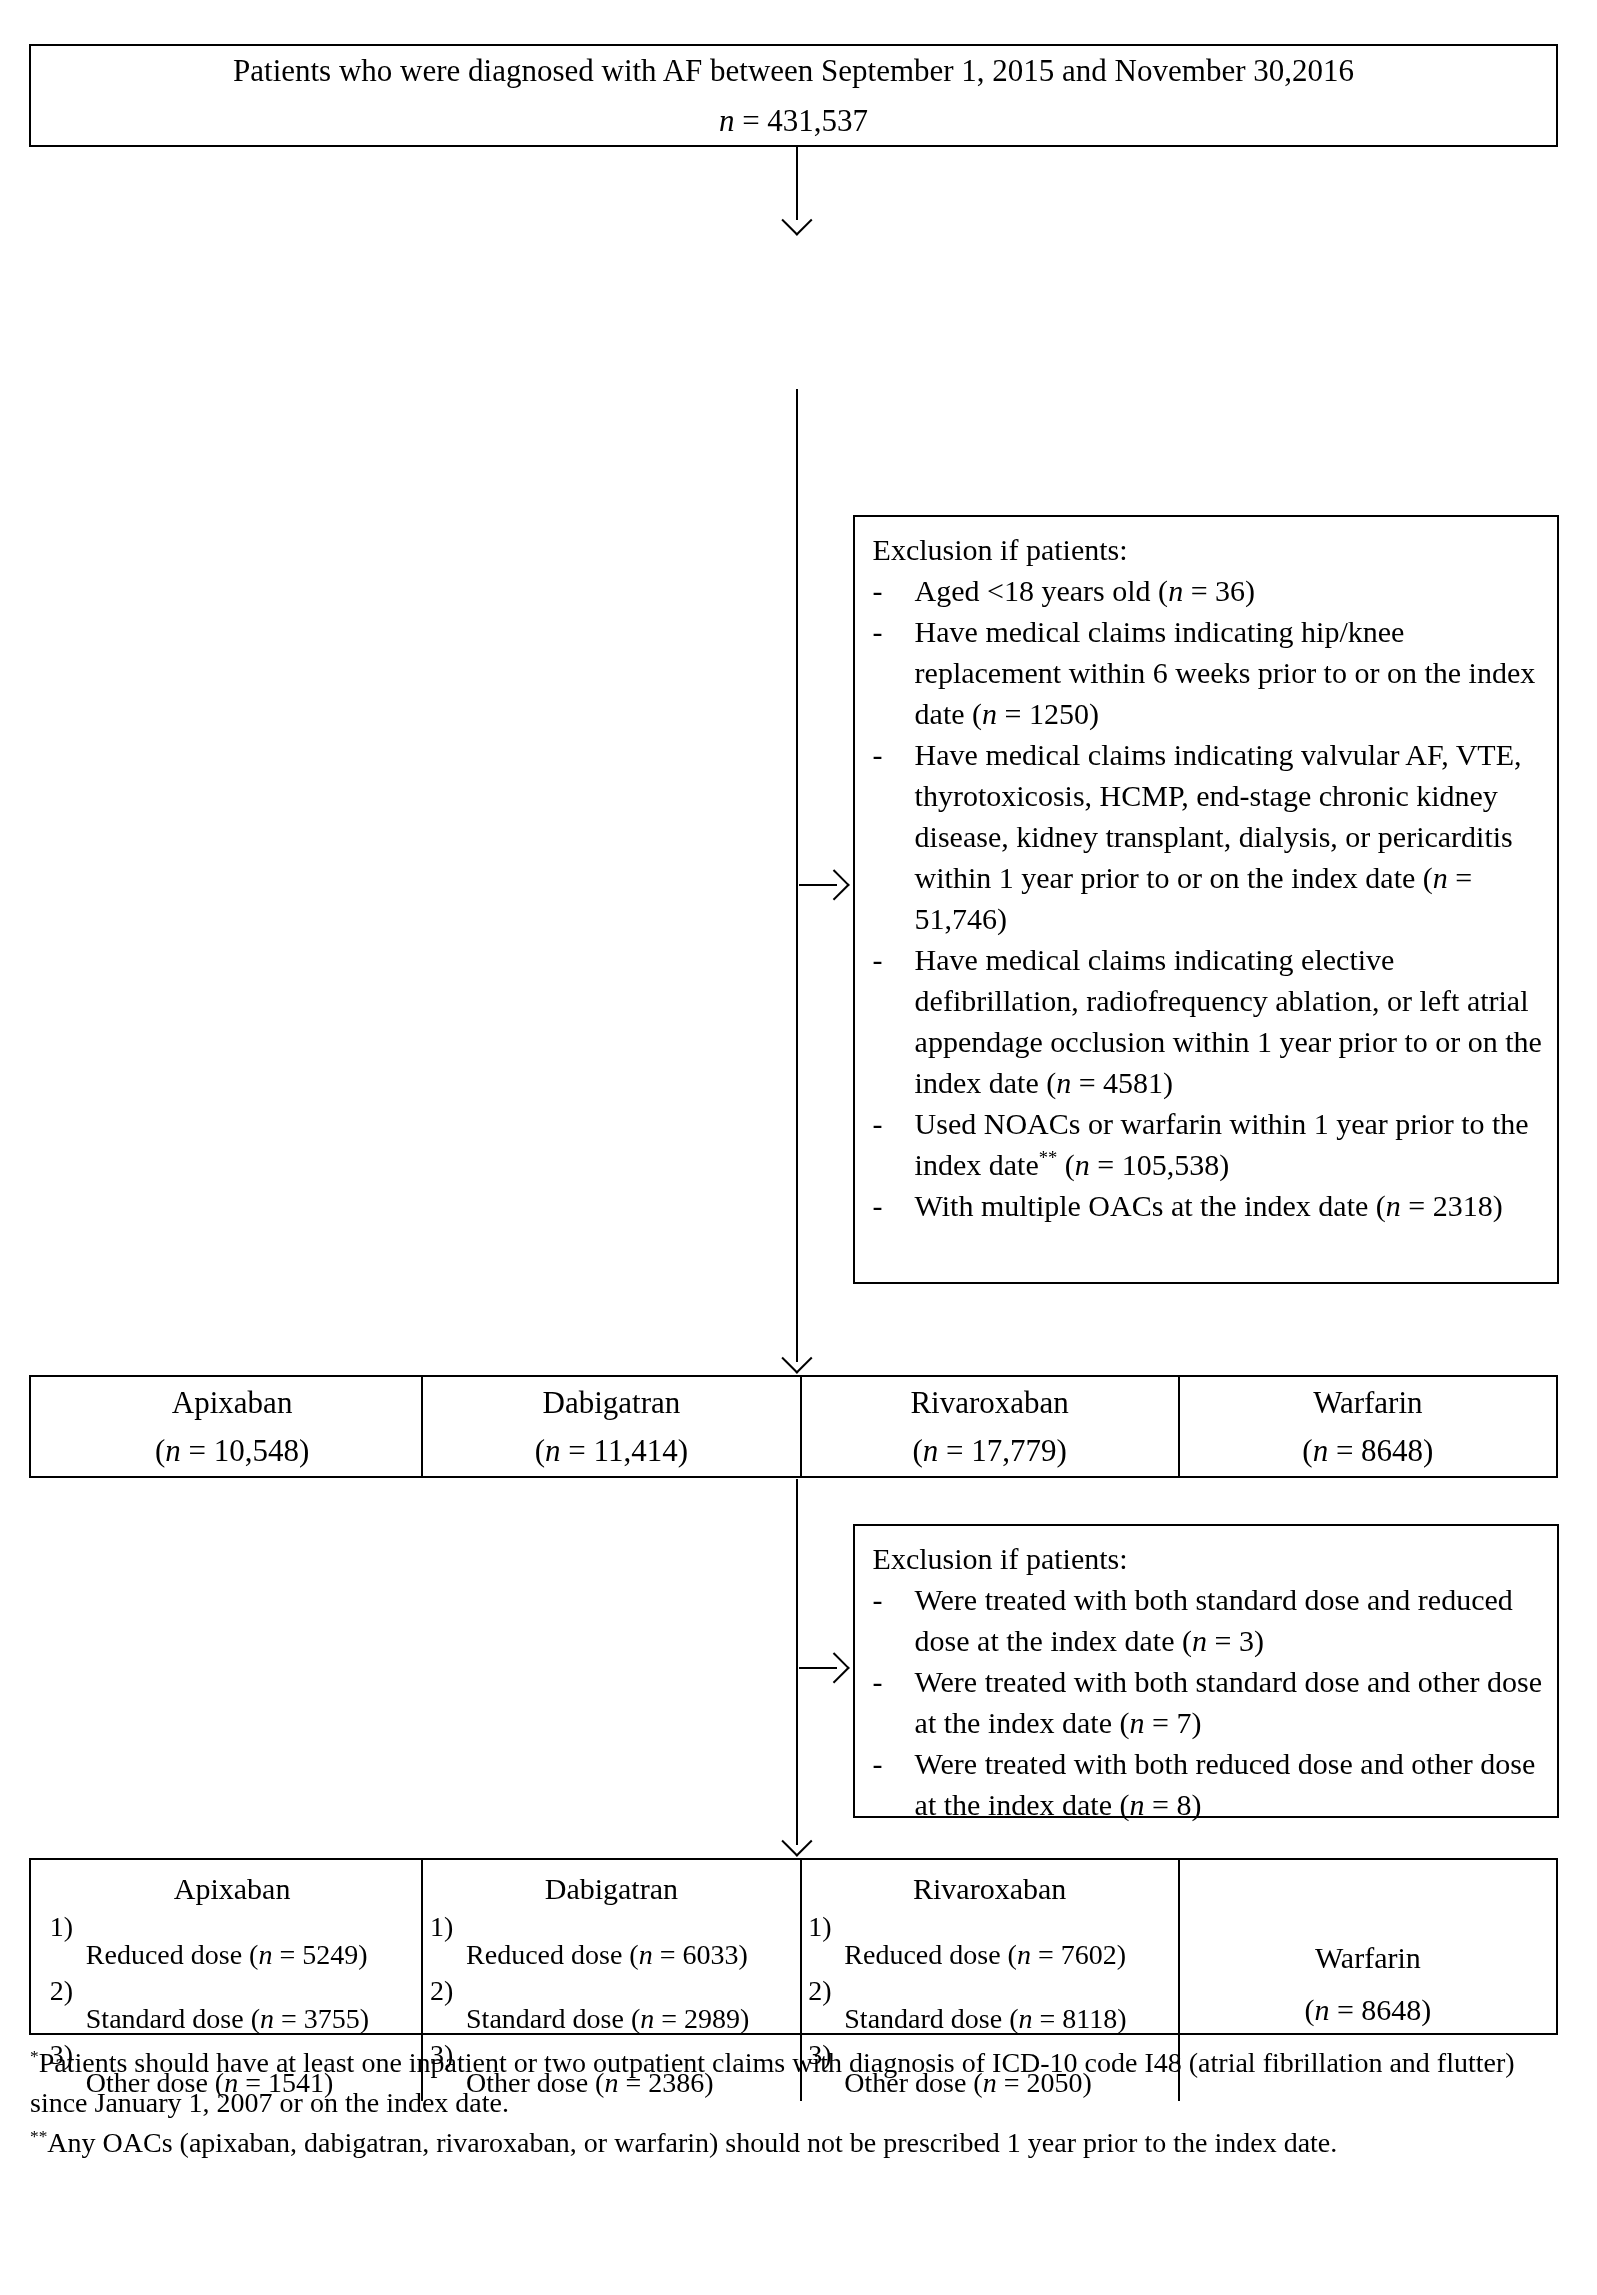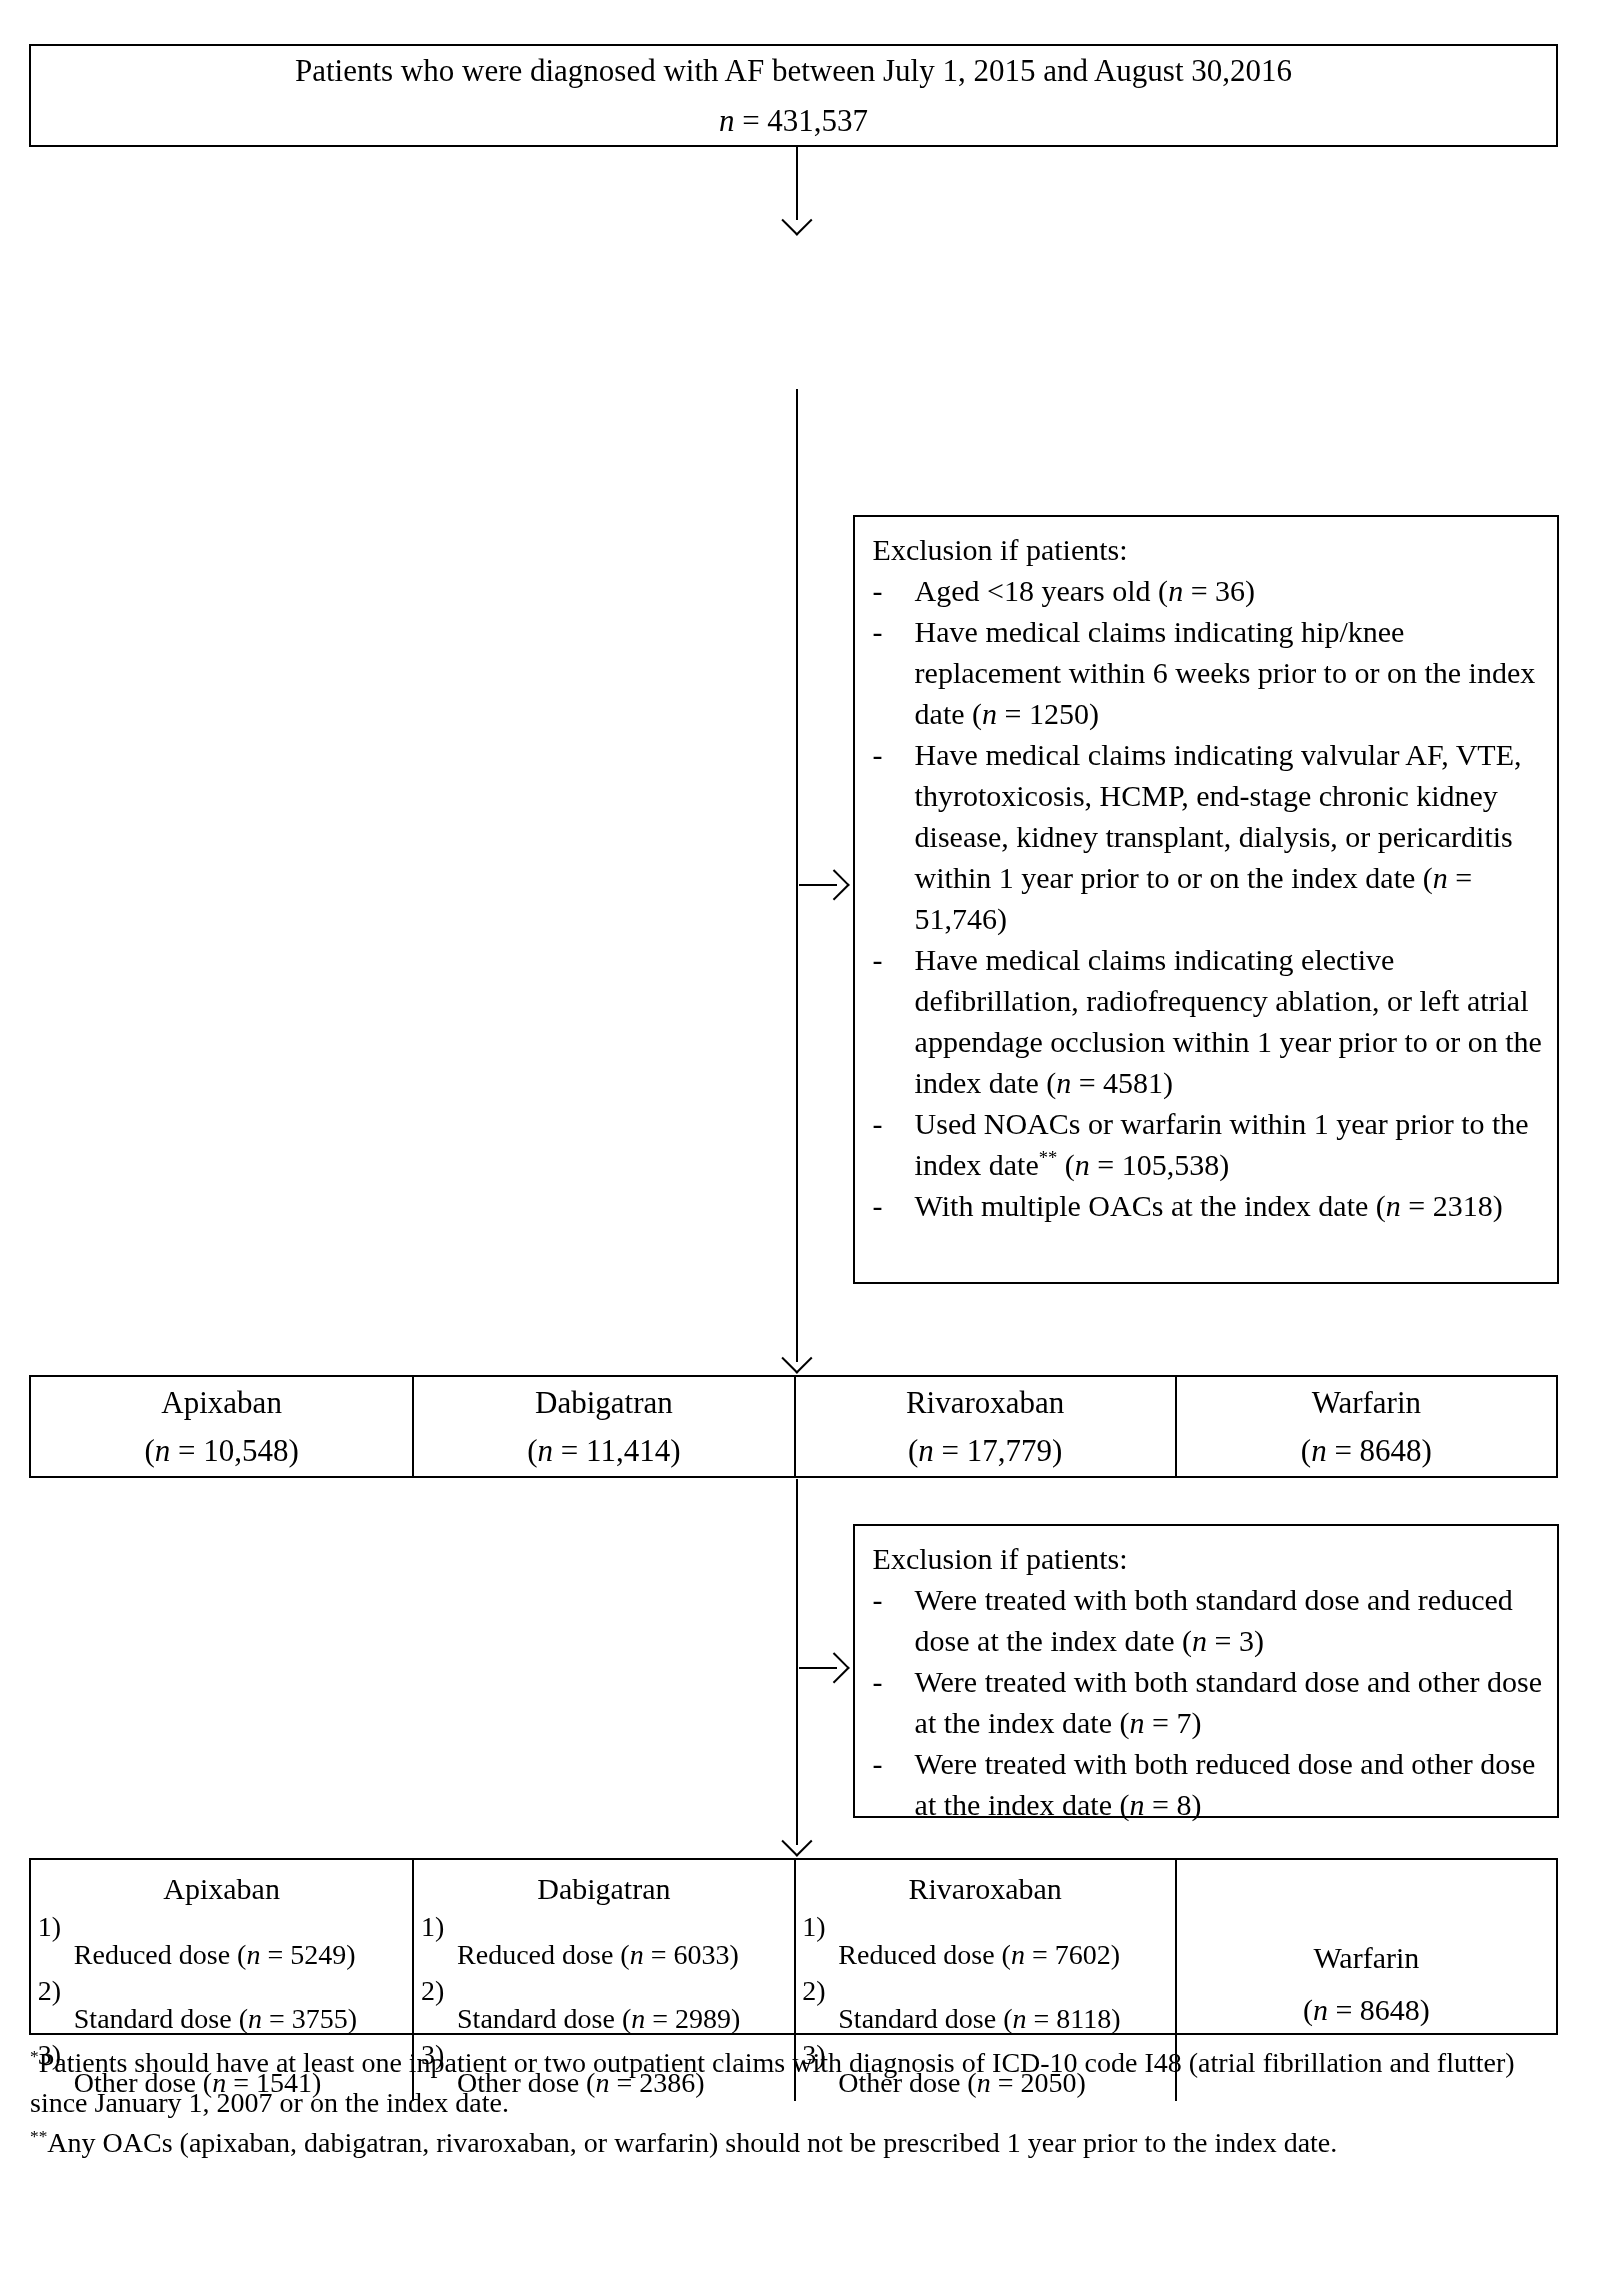--- a/index.html
+++ b/index.html
@@ -30,21 +30,21 @@
     transform:rotate(45deg); transform-origin:center; }
 
   
   .excl { font-size:30px; line-height:41px; padding:11.7px 12.7px 4.9px 17.6px;margin-top:10px; }
   .excl .excl-title { margin-bottom:0; }
   .bullet { display:flex; }
   .bullet .dash { width:42px; flex-shrink:0; }
   .bullet .btext { flex:1; }
 
   
-  .drugrow { display:grid; grid-template-columns:1fr 1fr 1fr 1fr; }
+  .drugrow { display:grid; grid-template-columns:1fr 1fr 1fr 1fr;padding-left:12px; }
   .drugrow .cell { border-left:2.4px solid #000; }
   .drugrow .cell:first-child { border-left:none; }
   #drugs1 .cell { display:flex; flex-direction:column; align-items:center; justify-content:center; text-align:center; font-size:31px; line-height:48px; }
   #drugs2 .cell { padding-top:7.8px; }
   #drugs2 .col-title { text-align:center; font-size:30px; line-height:41px; }
   #drugs2 .numitem { display:flex; font-size:28px; line-height:36px; padding-left:6.8px; }
   #drugs2 .numitem .num { width:36px; flex-shrink:0; }
   #drugs2 .numitem .ntext { flex:1;margin-top:28px; }
   #drugs2 .warfarin-cell { display:flex; flex-direction:column; align-items:center; justify-content:center; text-align:center; font-size:30px; line-height:52px; }
 
@@ -70,21 +70,21 @@
   <div class="hline" style="left:799px; top:884px; width:38px;"></div>
   <div class="chev-right" style="left:823px; top:874px;"></div>
 
   <div class="vline" style="left:796px; top:1479px; height:366px;"></div>
   <div class="chev-down" style="left:786px; top:1830px;"></div>
 
   <div class="hline" style="left:799px; top:1667px; width:38px;"></div>
   <div class="chev-right" style="left:823px; top:1657px;"></div>
 
   <div class="box centered" id="box-top" style="left:29px; top:44px; width:1529px; height:103px;">
-    <div class="cohort-text">Patients who were diagnosed with AF between July 1, 2015 and August 30,2016</div>
+    <div class="cohort-text">Patients who were diagnosed with AF between September 1, 2015 and November 30,2016</div>
     <div class="cohort-text"><i>n</i> = 431,537</div>
   </div>
 
 
   <div class="box excl" id="excl1" style="left:853px; top:505px; width:706px; height:769px;">
     <div class="excl-title">Exclusion if patients:</div>
     <div class="bullet">
       <span class="dash">-</span>
       <span class="btext">Aged &lt;18 years old (<i>n</i> = 36)</span>
     </div>

